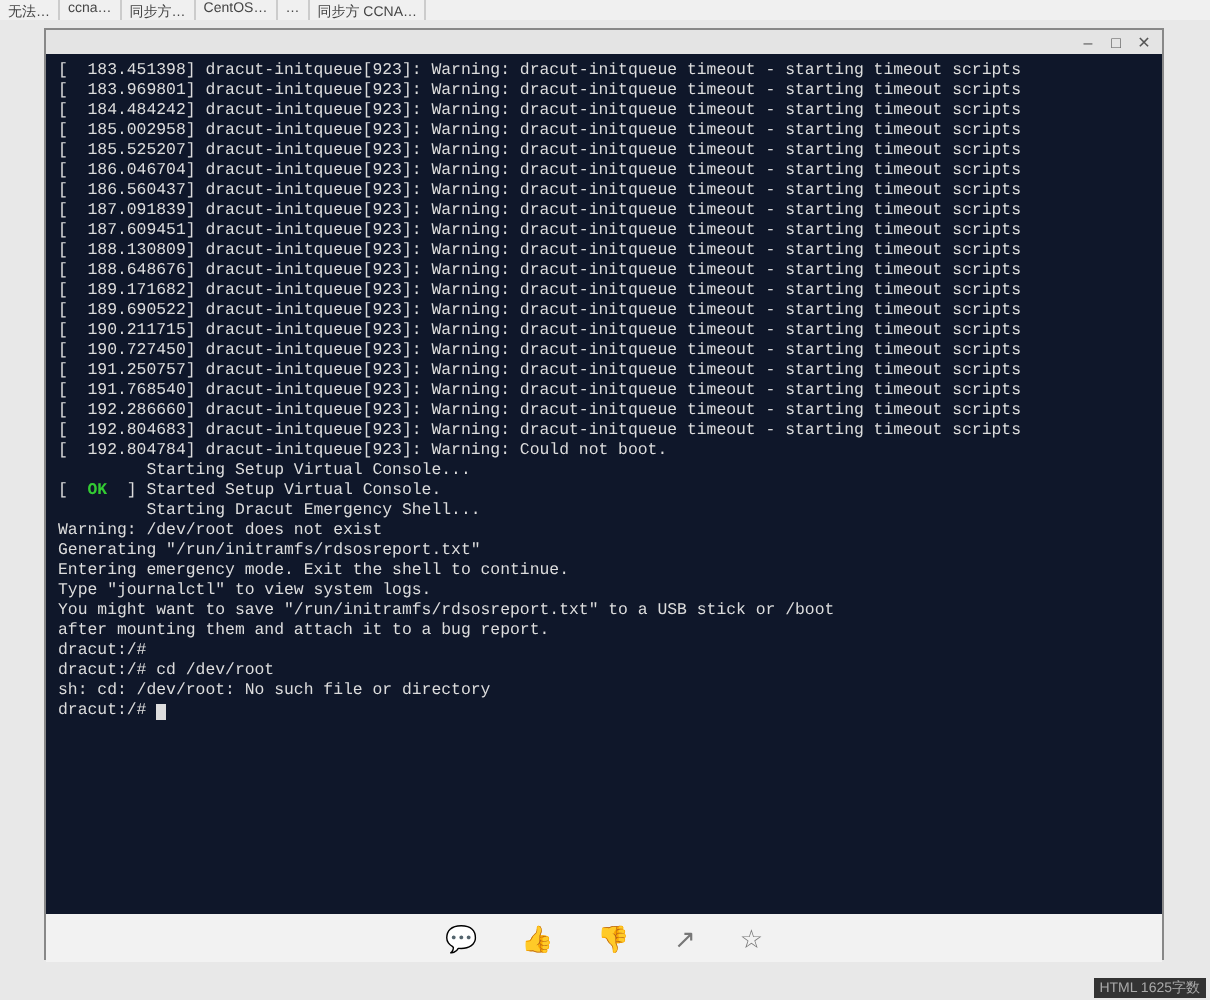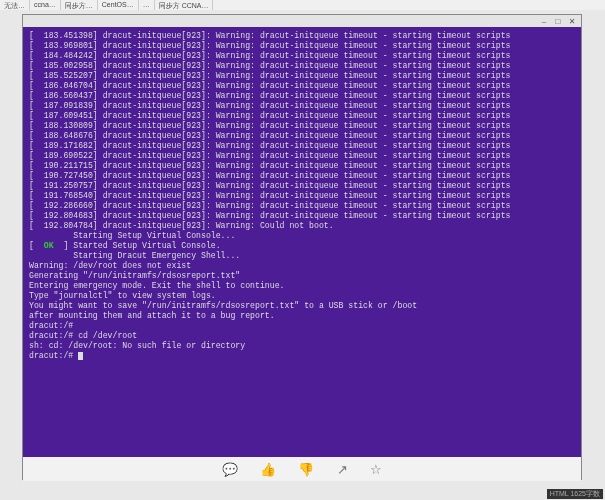--- a/index.html
+++ b/index.html
@@ -39,21 +39,21 @@
     display: flex;
     justify-content: flex-end;
     align-items: center;
     gap: 4px;
     padding: 0 4px;
     font-size: 8px;
     color: #555;
   }
   .titlebar .wc { cursor: default; width: 10px; text-align: center; }
   .terminal {
-    background: #4c1d95;
+    background: #0f172a;
     color: #ddd;
     font-family: "Courier New", monospace;
     font-size: 8.2px;
     line-height: 10px;
     padding: 4px 6px;
     white-space: pre;
     height: 430px;
     overflow: hidden;
   }
   .terminal .line { white-space: pre; }

